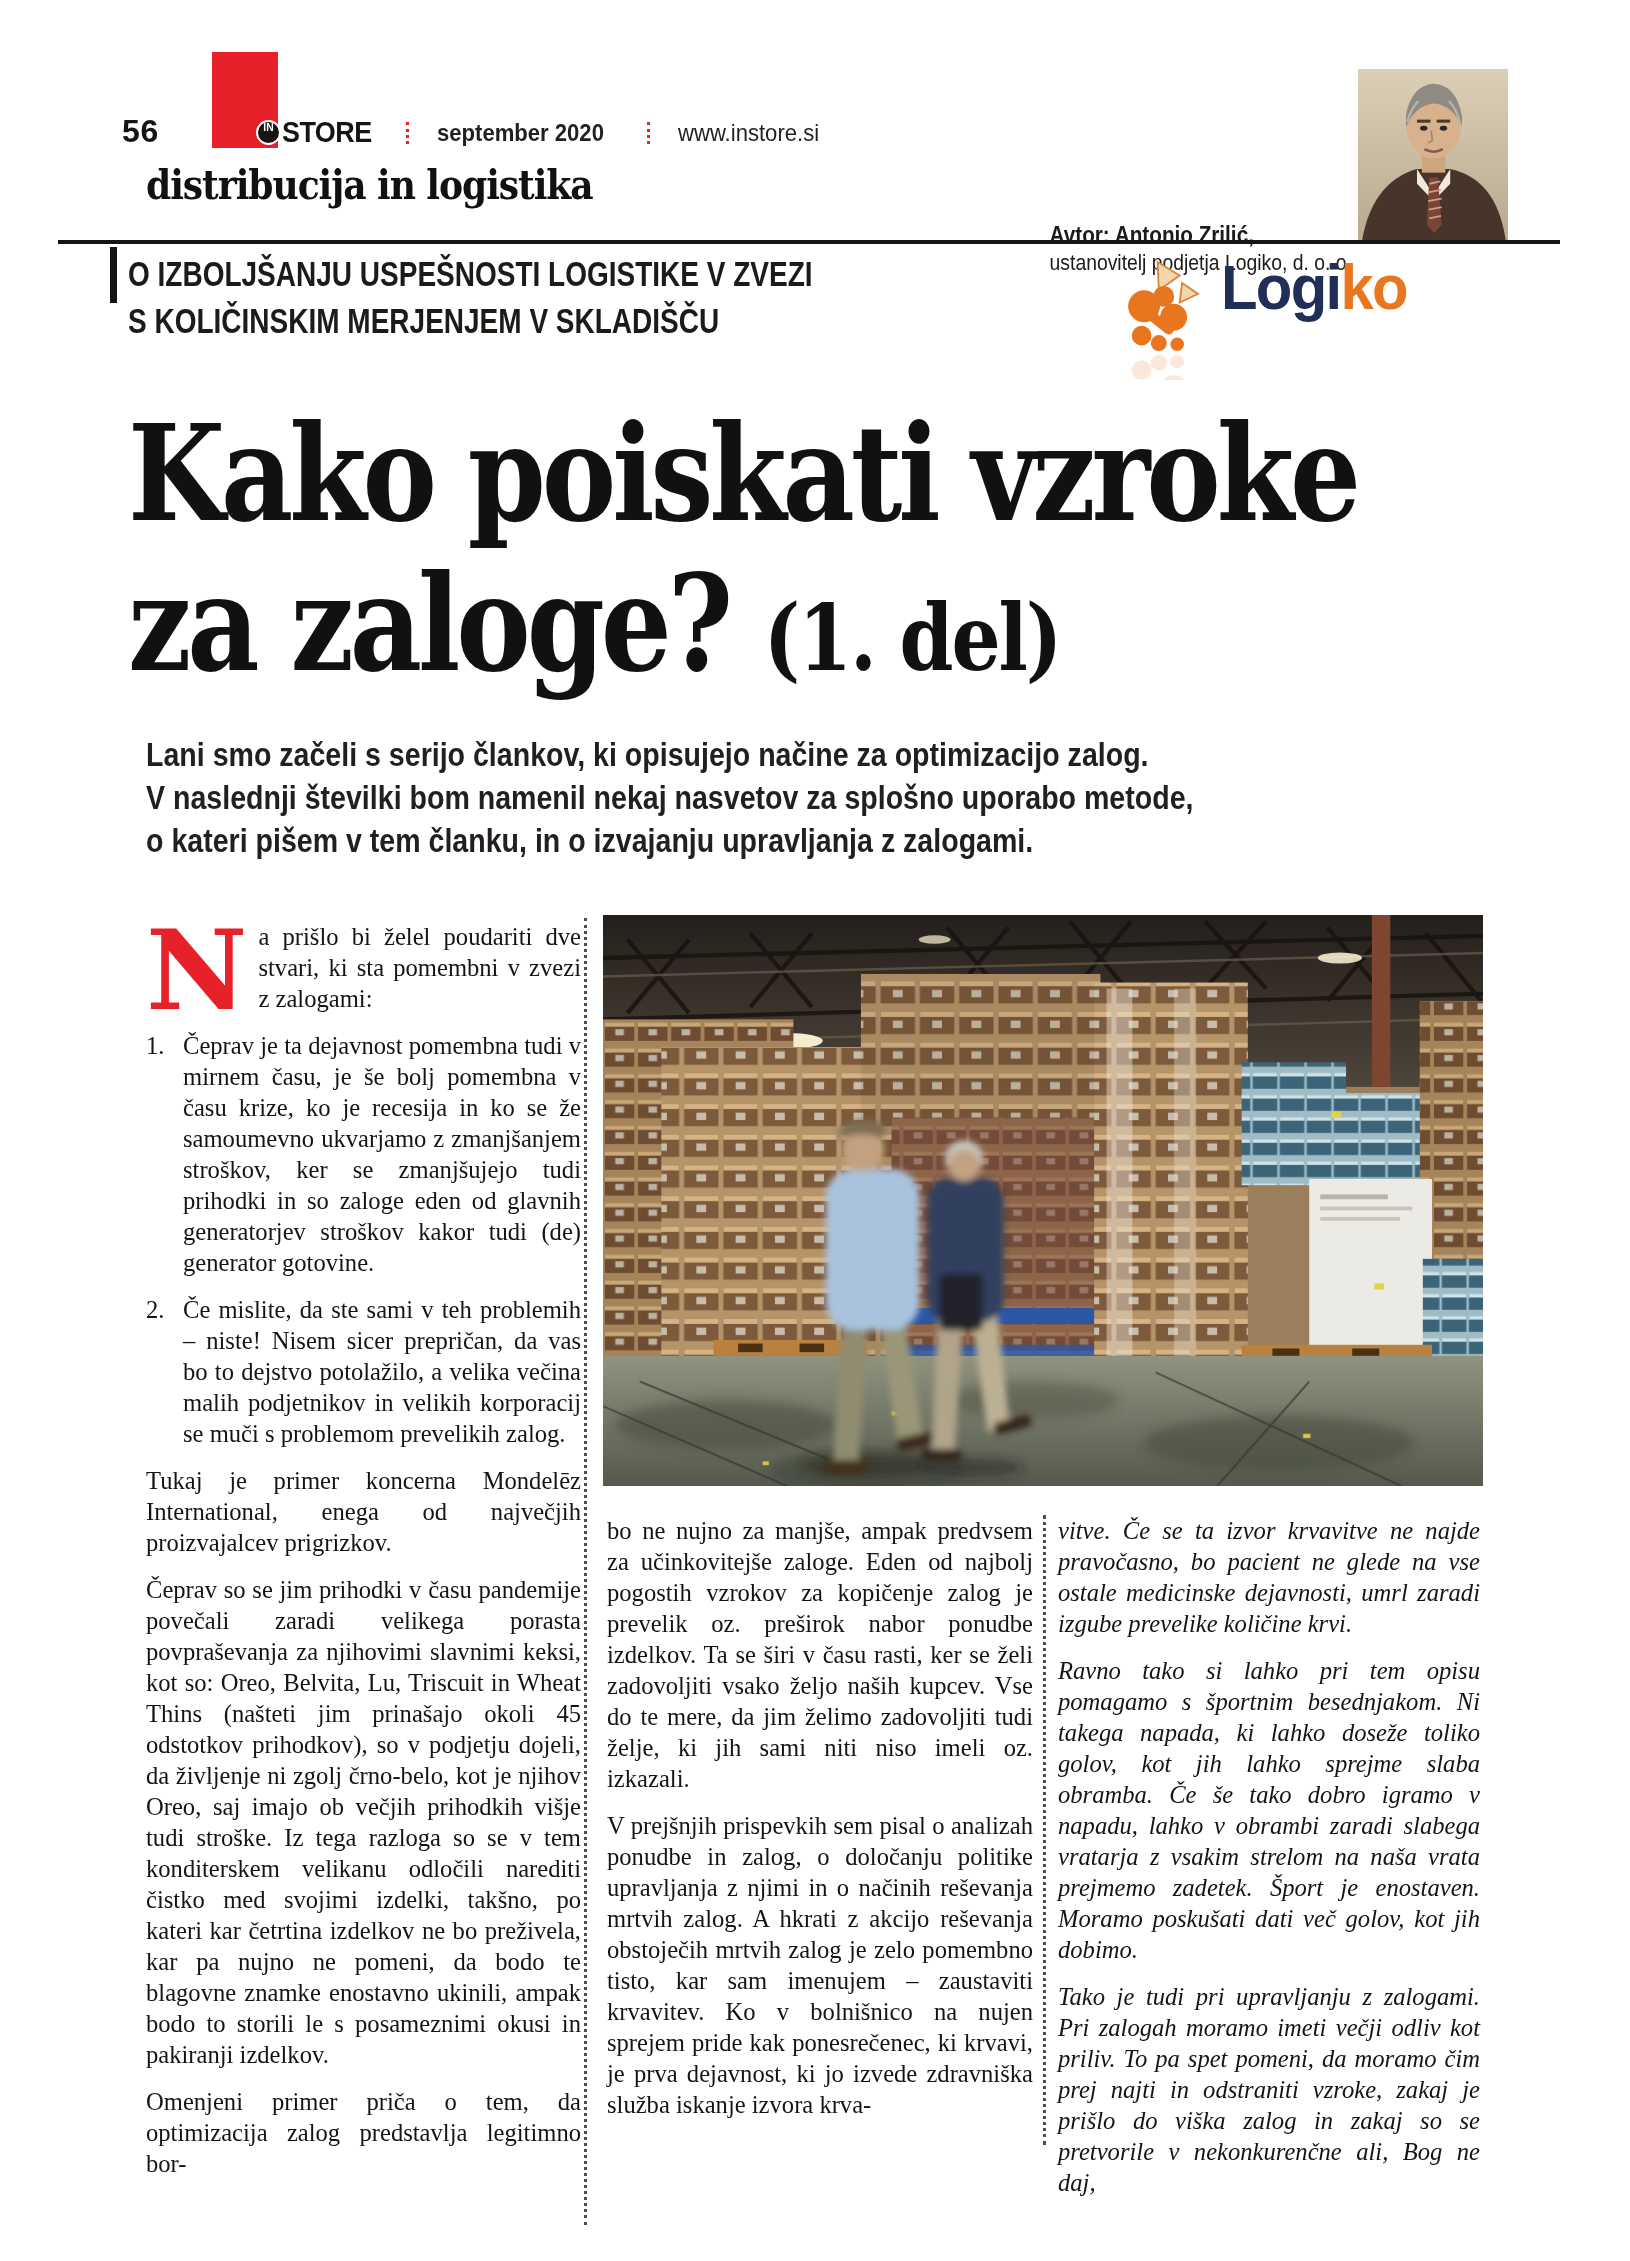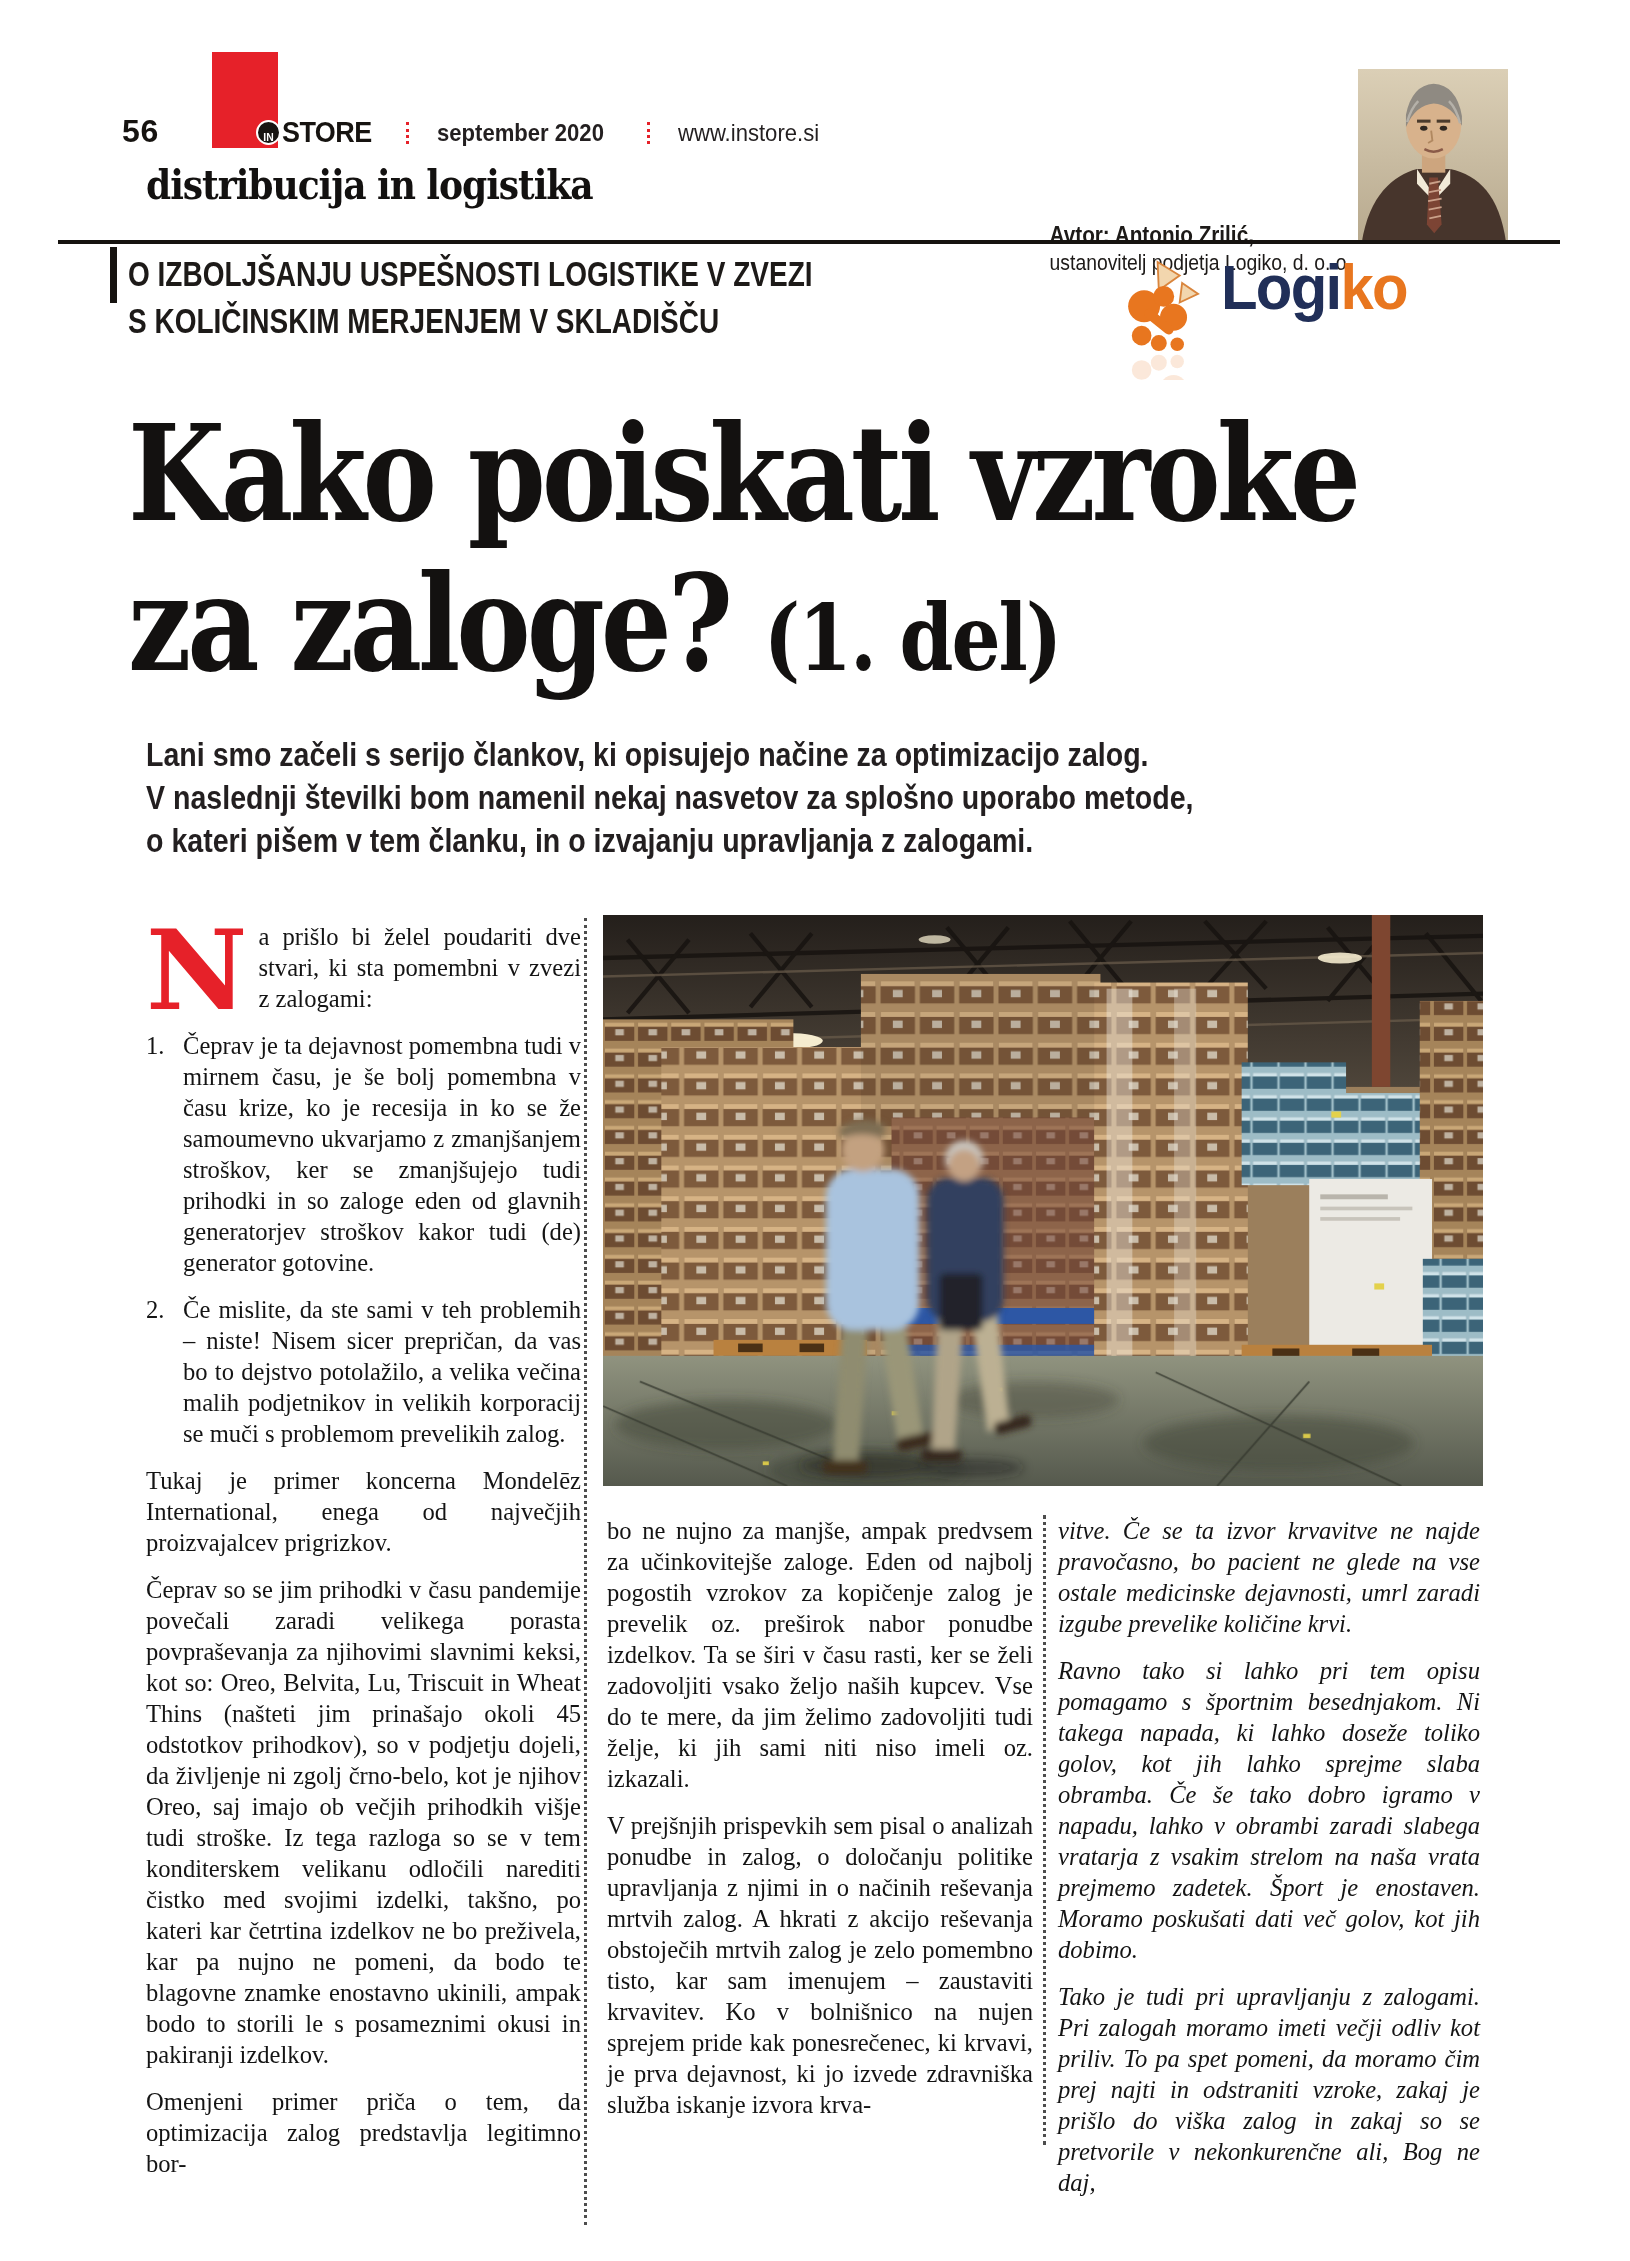--- a/index.html
+++ b/index.html
@@ -11,21 +11,21 @@
   }
   html,body{margin:0;padding:0;background:#fff;}
   .page{position:relative;width:1630px;height:2261px;background:#fff;overflow:hidden;
         font-family:"Liberation Sans",sans-serif;color:var(--ink);}
   .abs{position:absolute;}
 
   
   .pagenum{left:122px;top:113px;font-weight:bold;font-size:32px;letter-spacing:0.6px;}
   .redblock{left:212px;top:52px;width:66px;height:96px;background:var(--red);}
   .inbadge{left:256px;top:120px;width:21px;height:21px;border-radius:50%;
-           background:#181512;border:2.5px solid #fff;display:flex;align-items:flex-end;justify-content:center;
+           background:#181512;border:2.5px solid #fff;display:flex;align-items:flex-start;justify-content:center;
            color:#fff;font-weight:bold;font-size:10.4px;letter-spacing:0;}
   .mastline{left:282px;top:116px;display:flex;align-items:center;gap:28px;}
   .store{font-weight:bold;font-size:29px;letter-spacing:-0.6px;transform:scaleX(.93);transform-origin:left center;}
   .vdots{width:0;height:22px;border-left:3.7px dotted var(--red);}
   .issue{font-weight:bold;font-size:24px;color:#231f20;transform:scaleX(.92);transform-origin:left center;}
   .site{font-size:24px;color:#231f20;transform:scaleX(.92);transform-origin:left center;}
   .sectiontitle{left:146px;top:161px;font-family:"DejaVu Serif",serif;font-weight:bold;font-size:41px;
                 letter-spacing:-1.2px;transform:scaleX(.88);transform-origin:left top;color:#131110;}
 
   .author{right:278px;top:178px;text-align:left;line-height:28px;color:#1d1a18;margin-top:43px;}

